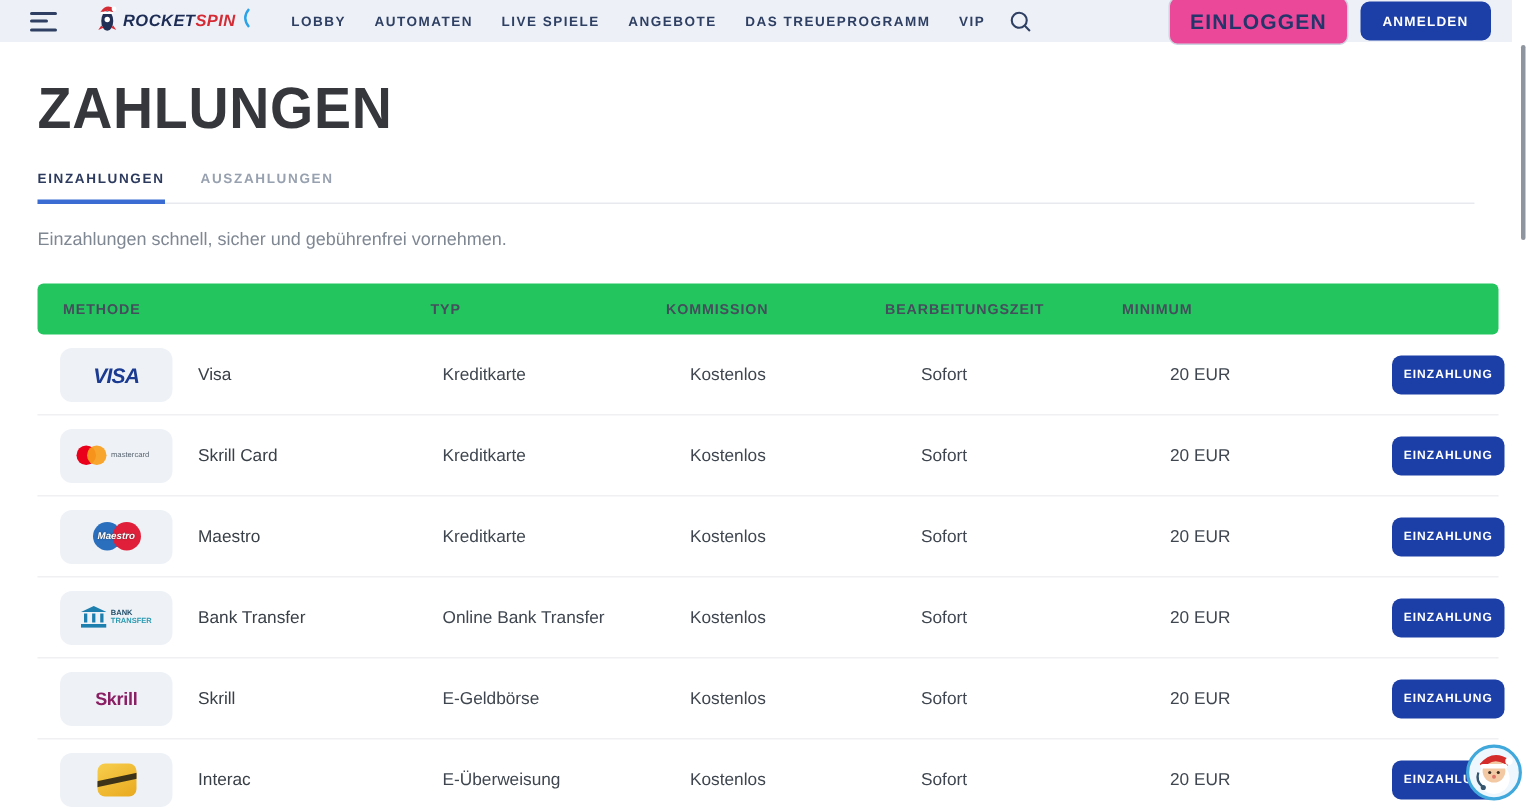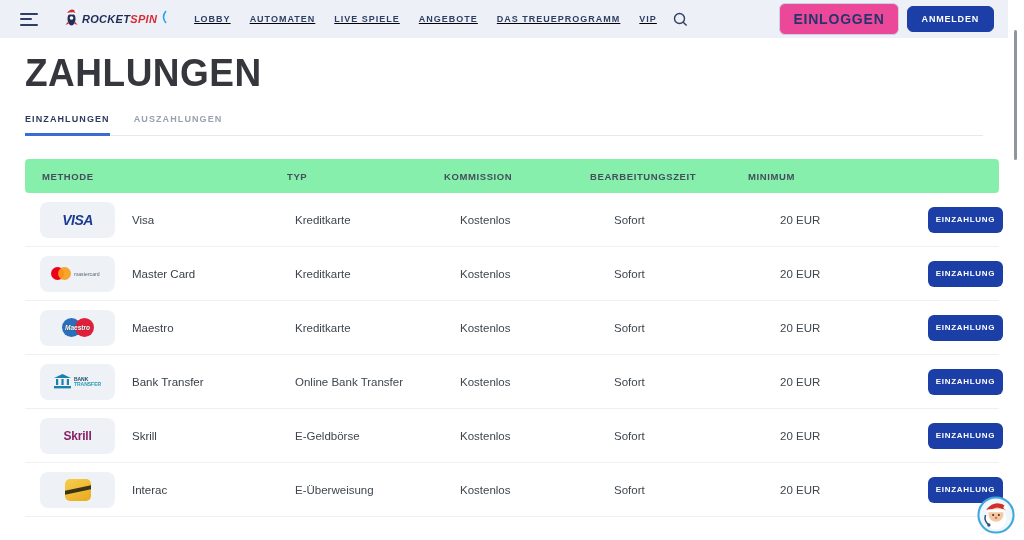--- a/index.html
+++ b/index.html
@@ -1,33 +1,33 @@
 <!DOCTYPE html>
 <html><head>
 <meta charset="utf-8">
 <style>
   * { margin:0; padding:0; box-sizing:border-box; }
   body { font-family:"Liberation Sans", sans-serif; background:#fff; }
   .page { position:relative; width:1024px; height:540px; background:#fff; overflow:hidden; }
 
   
-  .nav { position:absolute; top:0; left:0; width:1008px; height:38px; background:#edf1f7;
+  .nav { position:absolute; top:0; left:0; width:1008px; height:28px; background:#edf1f7;
          display:flex; align-items:center; padding:0 14px 0 20px; }
   .hamburger { width:20px; height:13px; display:flex; flex-direction:column; justify-content:space-between; cursor:pointer; margin-right:24px; }
   .hamburger span { height:2px; background:#2e3f63; border-radius:2px; }
   .hamburger span:nth-child(1){ width:18px; }
   .hamburger span:nth-child(2){ width:12px; }
   .hamburger span:nth-child(3){ width:18px; }
 
   .brand { display:flex; align-items:center; gap:3px; margin-right:26px; cursor:pointer; }
   .brand-text { font-size:11px; font-weight:bold; letter-spacing:0.3px; font-style:italic; }
   .brand-text .p1 { color:#1d2c55; }
   .brand-text .p2 { color:#d42b35; }
 
-  .nav-menu { display:flex; align-items:flex-end; gap:19px;text-decoration:underline; }
+  .nav-menu { display:flex; align-items:flex-end; gap:19px; }
   .nav-item { font-size:9px; font-weight:bold; letter-spacing:1px; color:#2e3f63; cursor:pointer; white-space:nowrap; }
   .search { margin-left:16px; cursor:pointer; display:flex; align-items:center; }
 
   .nav-auth { margin-left:auto; display:flex; gap:8px; align-items:center; }
   .btn-outline { background:#ec4899; border:1px solid #ccd3e0; color:#24356b; border-radius:6px;
                  font-size:14px; font-weight:bold; letter-spacing:0.8px; padding:7px 13px; cursor:pointer;
                  font-family:"Liberation Sans", sans-serif; }
   .btn-solid { background:#1c3ea7; border:1px solid #1c3ea7; color:#fff; border-radius:6px;
                font-size:9px; font-weight:bold; letter-spacing:0.8px; padding:7px 14px; cursor:pointer;
                font-family:"Liberation Sans", sans-serif; }
@@ -44,21 +44,21 @@
   .tabs { margin-top:21px; display:flex; gap:24px; border-bottom:1px solid #e7e9ef; }
   .tab { font-size:9px; font-weight:bold; letter-spacing:1.1px; padding-bottom:9px; cursor:pointer; }
   .tab.active { color:#2c3a5e; border-bottom:3px solid #3a6cd4; margin-bottom:-1px; }
   .tab.inactive { color:#97a1af; }
 
   .page-desc { margin-top:16px; font-size:12px; color:#7f8793; }
 
   
   .tbl { margin-top:23px; width:974px; }
   .tbl-grid { display:grid; grid-template-columns:262px 157px 146px 158px 140px 1fr; align-items:center; }
-  .tbl-head { background:#86efac; border-radius:4px; height:34px; }
+  .tbl-head { background:#22c55e; border-radius:4px; height:34px; }
   .th { font-size:9.5px; font-weight:bold; letter-spacing:0.6px; color:#454e5c; }
   .th.first { padding-left:17px; }
   .row { height:54px; border-bottom:1px solid #f0f0f3;gap:8px; }
   .cell { font-size:11.5px; color:#3f464f; }
   .method-cell { display:flex; align-items:center; padding-left:15px; }
   .pm-card { width:75px; height:36px; background:#eef2f7; border-radius:8px; display:flex; align-items:center; justify-content:center; }
   .pm-name { margin-left:17px; font-size:11.5px; color:#3a4048; }
   .action-cell { display:flex; justify-content:flex-end; padding-right:11px; }
   .btn-deposit { background:#1c3ea7; color:#fff; border:none; border-radius:6px; width:75px; height:26px;
                  font-size:8px; font-weight:bold; letter-spacing:0.7px; cursor:pointer;
@@ -151,20 +151,21 @@
   </div>
 
   <div class="content">
     <div class="page-title">ZAHLUNGEN</div>
 
     <div class="tabs">
       <span class="tab active">EINZAHLUNGEN</span>
       <span class="tab inactive">AUSZAHLUNGEN</span>
     </div>
 
+    <div class="page-desc">Einzahlungen schnell, sicher und gebührenfrei vornehmen.</div>
 
     <div class="tbl">
 
       <div class="tbl-grid tbl-head">
         <span class="th first">METHODE</span>
         <span class="th">TYP</span>
         <span class="th">KOMMISSION</span>
         <span class="th">BEARBEITUNGSZEIT</span>
         <span class="th">MINIMUM</span>
         <span class="th"></span>
@@ -190,21 +191,21 @@
         <div class="method-cell">
           <div class="pm-card">
             <span class="mc">
                 <span class="mc-circles">
                   <i class="mc-c1"></i>
                   <i class="mc-c2"></i>
                 </span>
                 <span class="mc-word">mastercard</span>
               </span>
           </div>
-          <span class="pm-name">Master Card</span>
+          <span class="pm-name">Skrill Card</span>
         </div>
         <span class="cell">Kreditkarte</span>
         <span class="cell">Kostenlos</span>
         <span class="cell">Sofort</span>
         <span class="cell">20 EUR</span>
         <div class="action-cell">
             <button class="btn-deposit">EINZAHLUNG</button>
           </div>
       </div>
 

